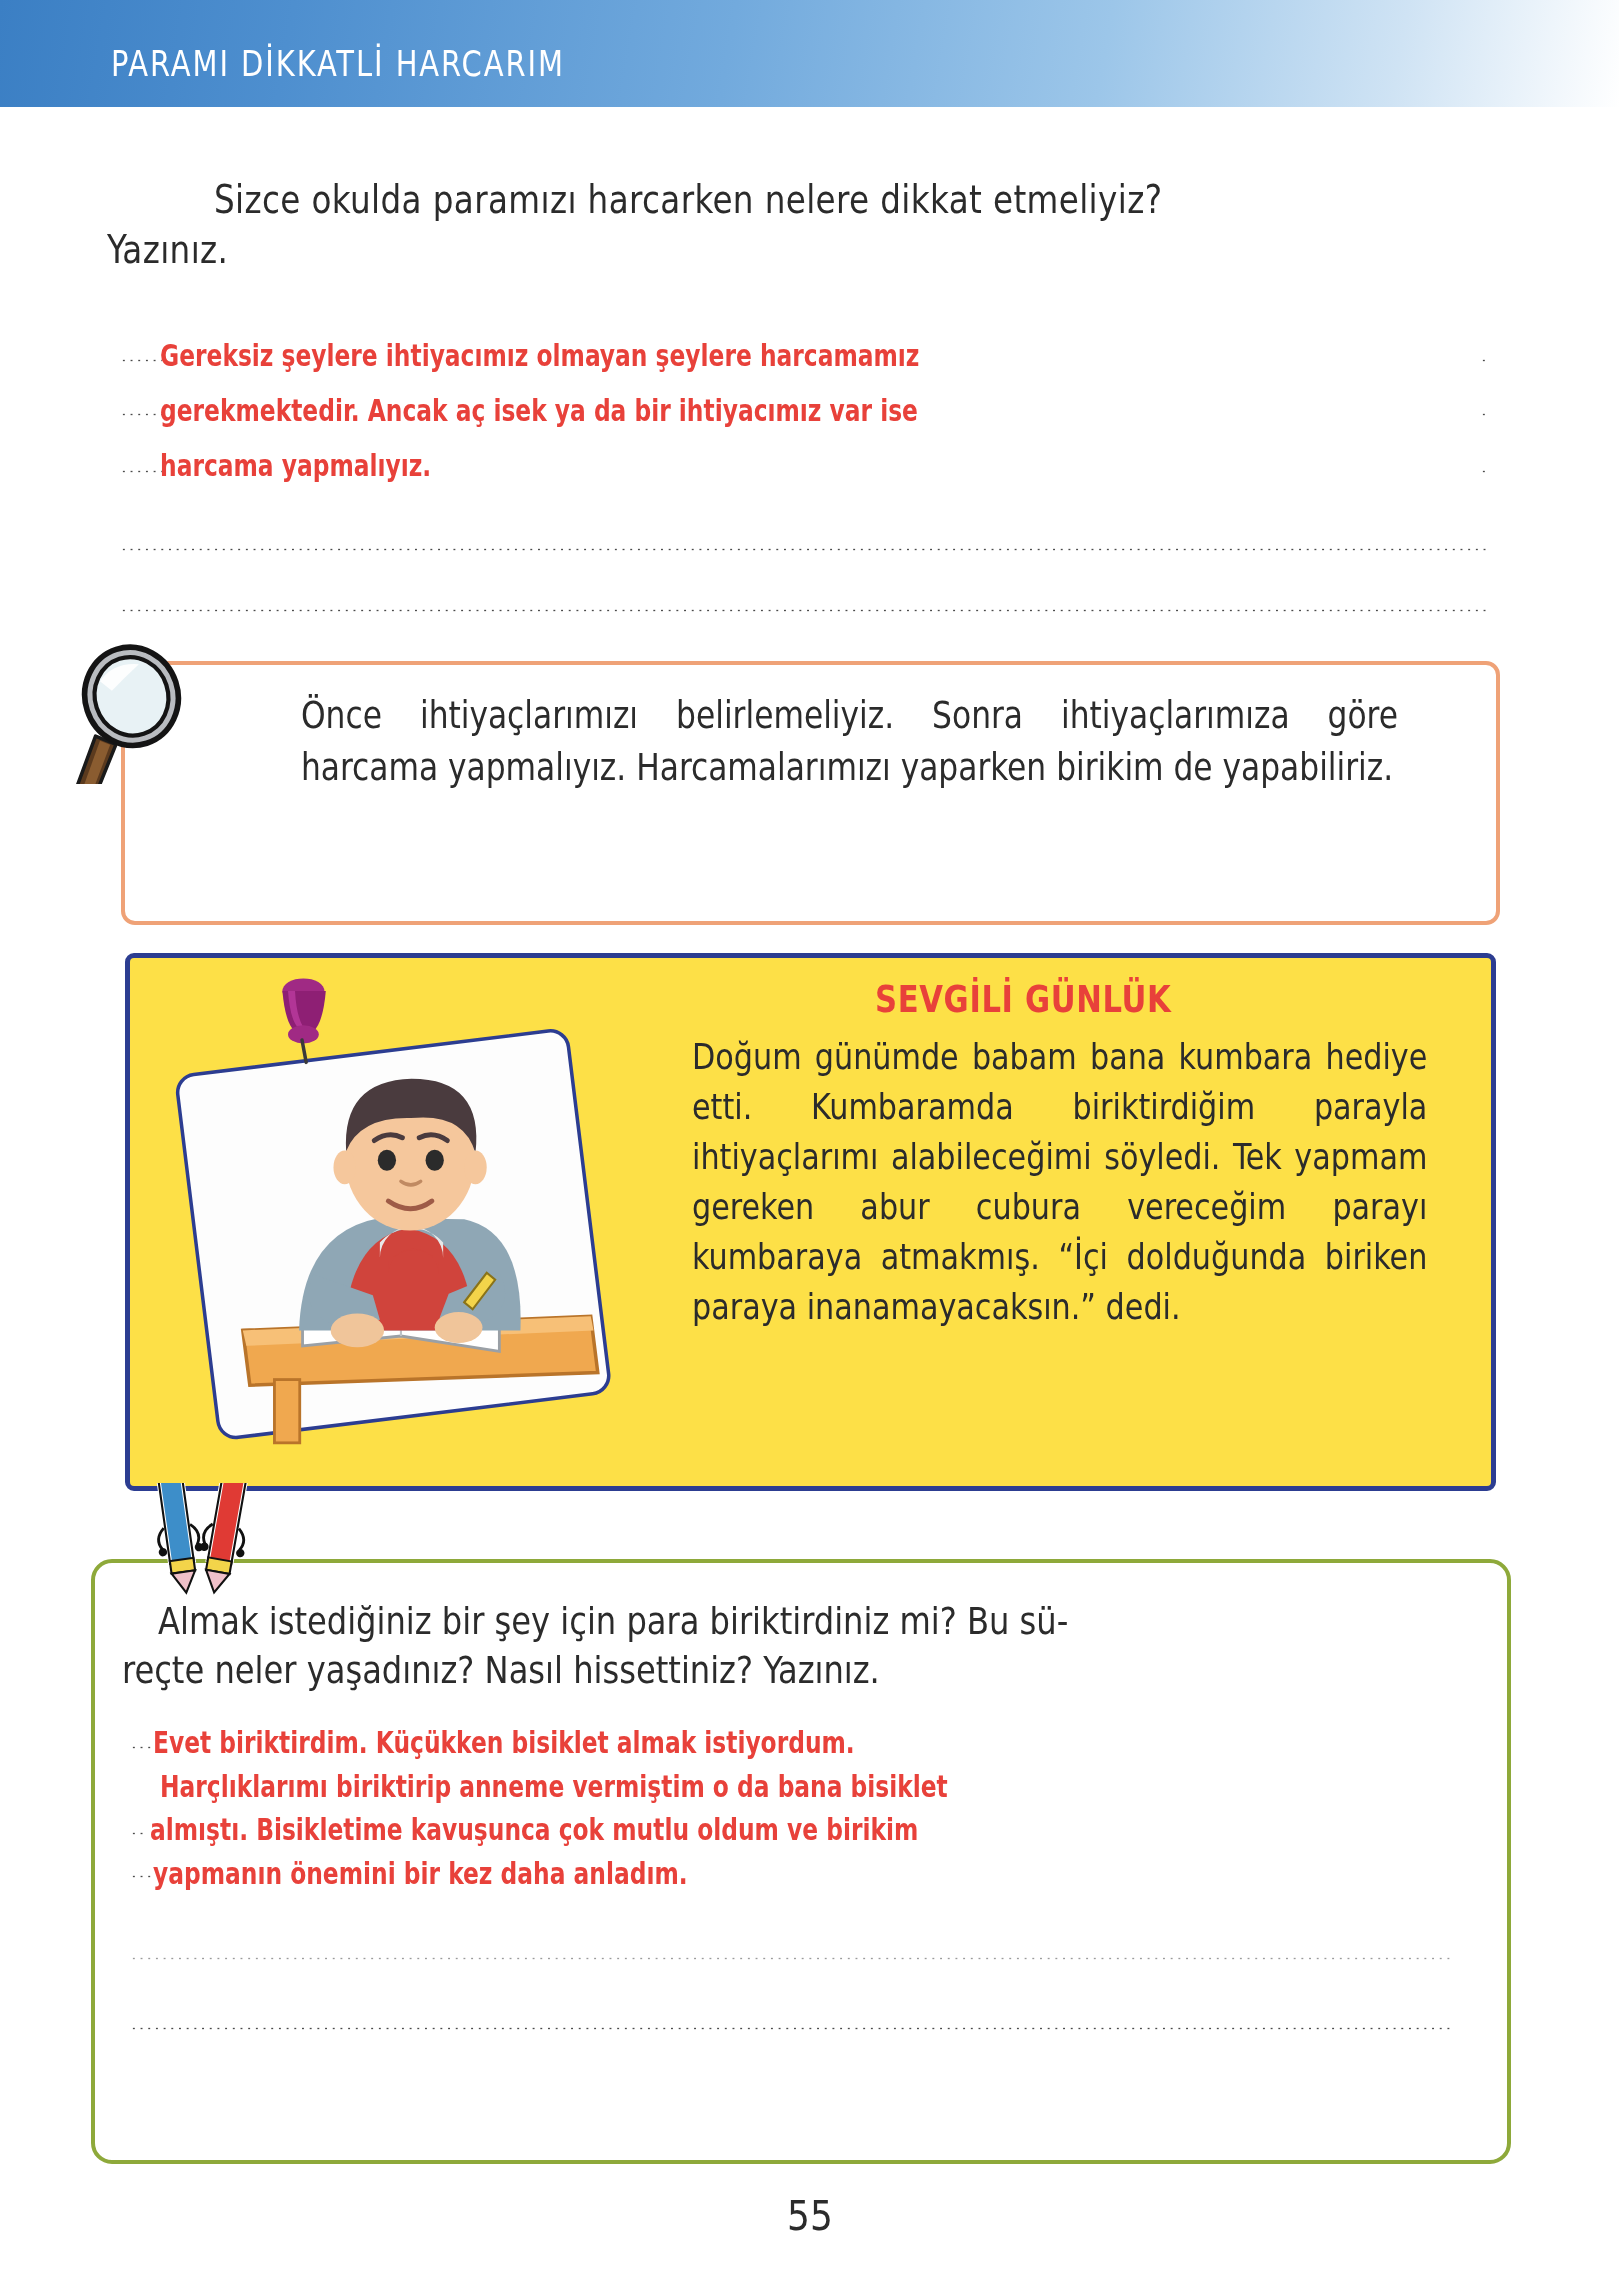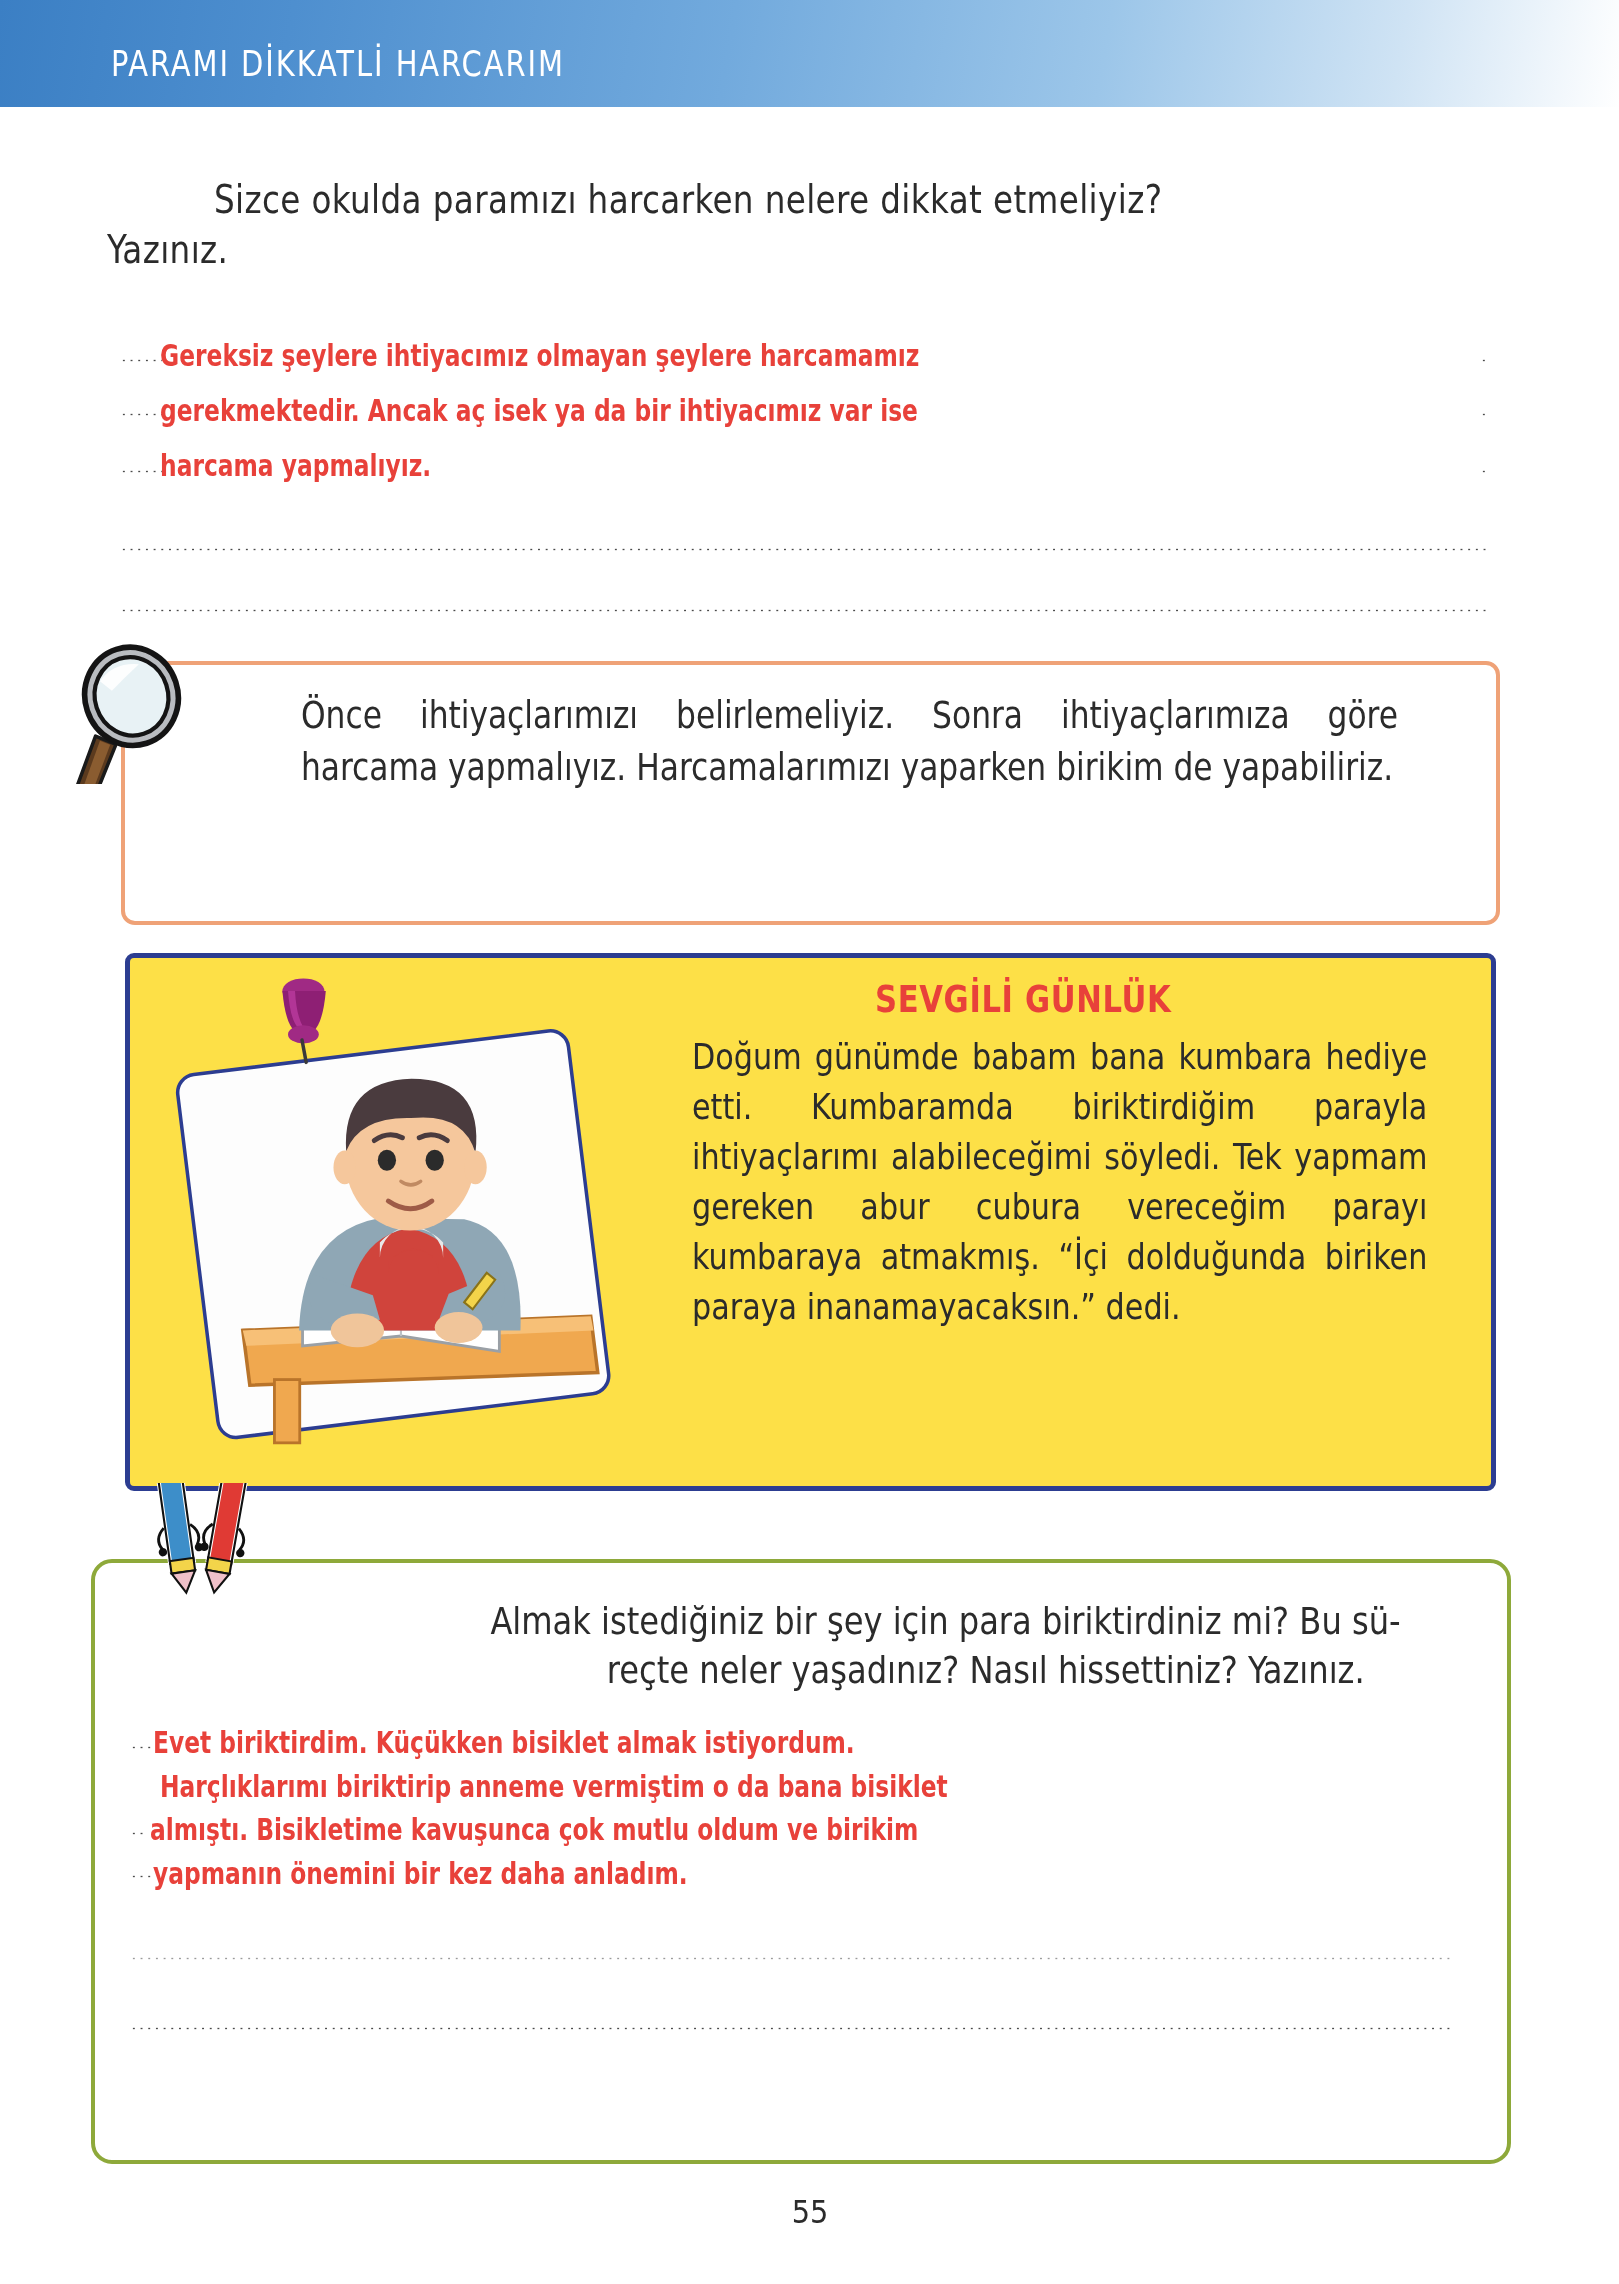--- a/index.html
+++ b/index.html
@@ -93,34 +93,33 @@
   }
   .diary-photo{ position:absolute; left:39px; top:42px; width:485px; height:478px; }
   .pushpin{ position:absolute; left:267px; top:970px; width:77px; height:105px; z-index:9;}
 
   
   .green-box{
     position:absolute; left:91px; top:1559px;
     width:1420px; height:605px;
     border:4.9px solid #8ea93a; border-radius:21px;
     background:#ffffff;
-    text-align:right;
   }
   .green-q{
     position:absolute; left:42px; top:32px; width:1322px;
     color:#2b2b2b;
     font-family:"DejaVu Sans Condensed","Liberation Sans", sans-serif;
     font-size:38px; line-height:1.28;
     transform:scaleX(0.94); transform-origin:left top;
   }
   .pencils{ position:absolute; left:144px; top:1483px; width:120px; height:112px; z-index:9; }
 
   .pagenum{
     position:absolute; left:0; top:2193px; width:1620px;
-    text-align:center; color:#2b2b2b; font-size:32px;
+    text-align:center; color:#2b2b2b; font-size:40px;
     font-family:"DejaVu Sans Condensed","Liberation Sans", sans-serif;
   }
 </style>
 </head>
 <body>
 
 <div class="header-banner">
   <div class="header-title">PARAMI DİKKATLİ HARCARIM</div>
 </div>
 

